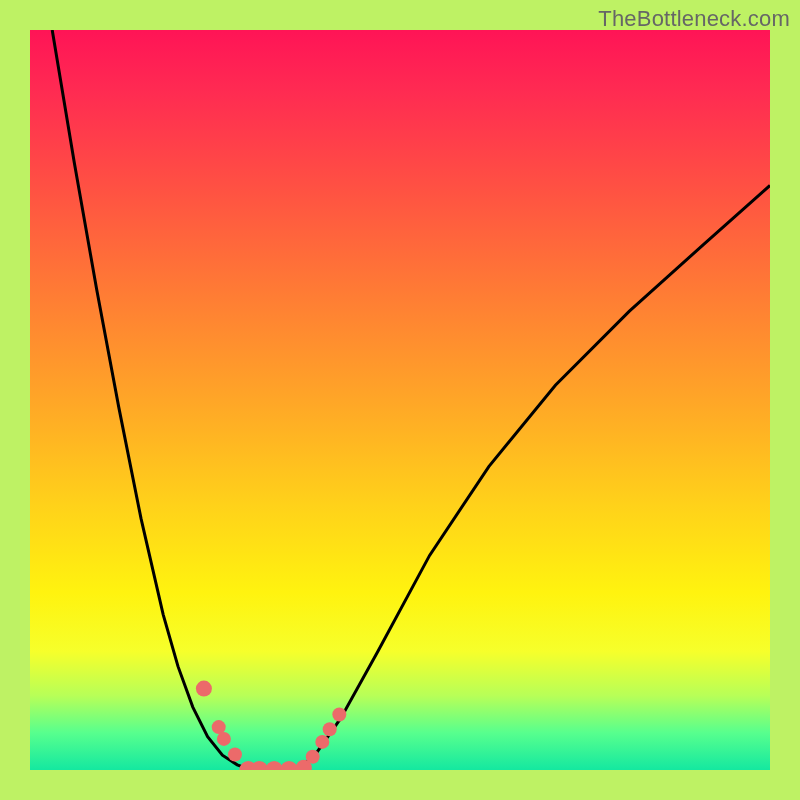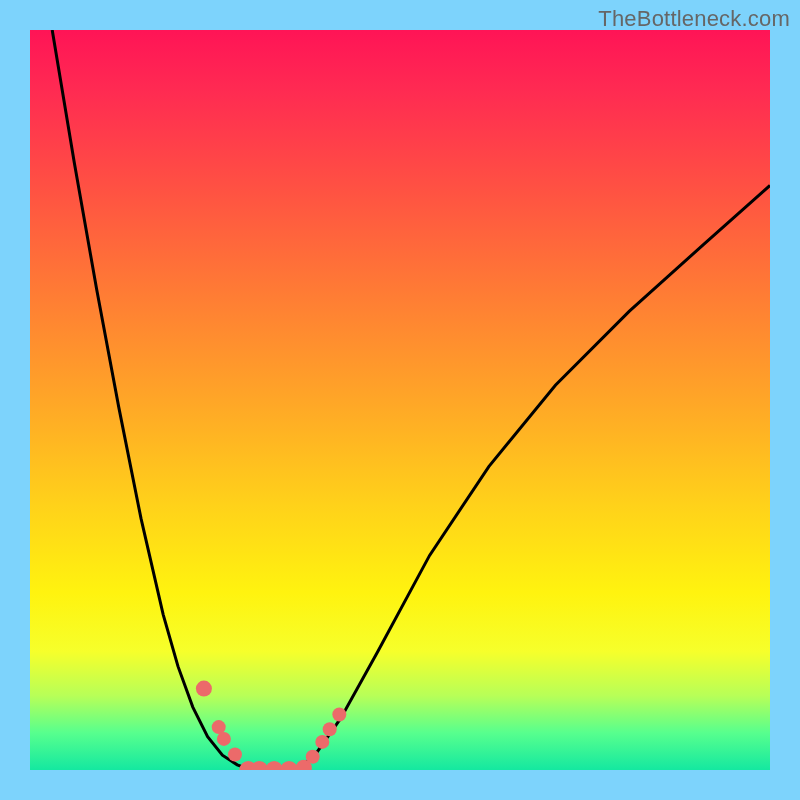--- a/index.html
+++ b/index.html
@@ -10,21 +10,21 @@
     overflow: hidden;
     background: #000;
     font-family: Arial, Helvetica, sans-serif;
   }
   .frame {
     position: absolute;
     left: 0;
     top: 0;
     width: 800px;
     height: 800px;
-    background: #7dd3fc;
+    background: #bef264;
   }
   .watermark {
     position: absolute;
     top: 6px;
     right: 10px;
     color: #666;
     font-size: 22px;
     letter-spacing: 0.2px;
     font-weight: 400;
     user-select: none;

